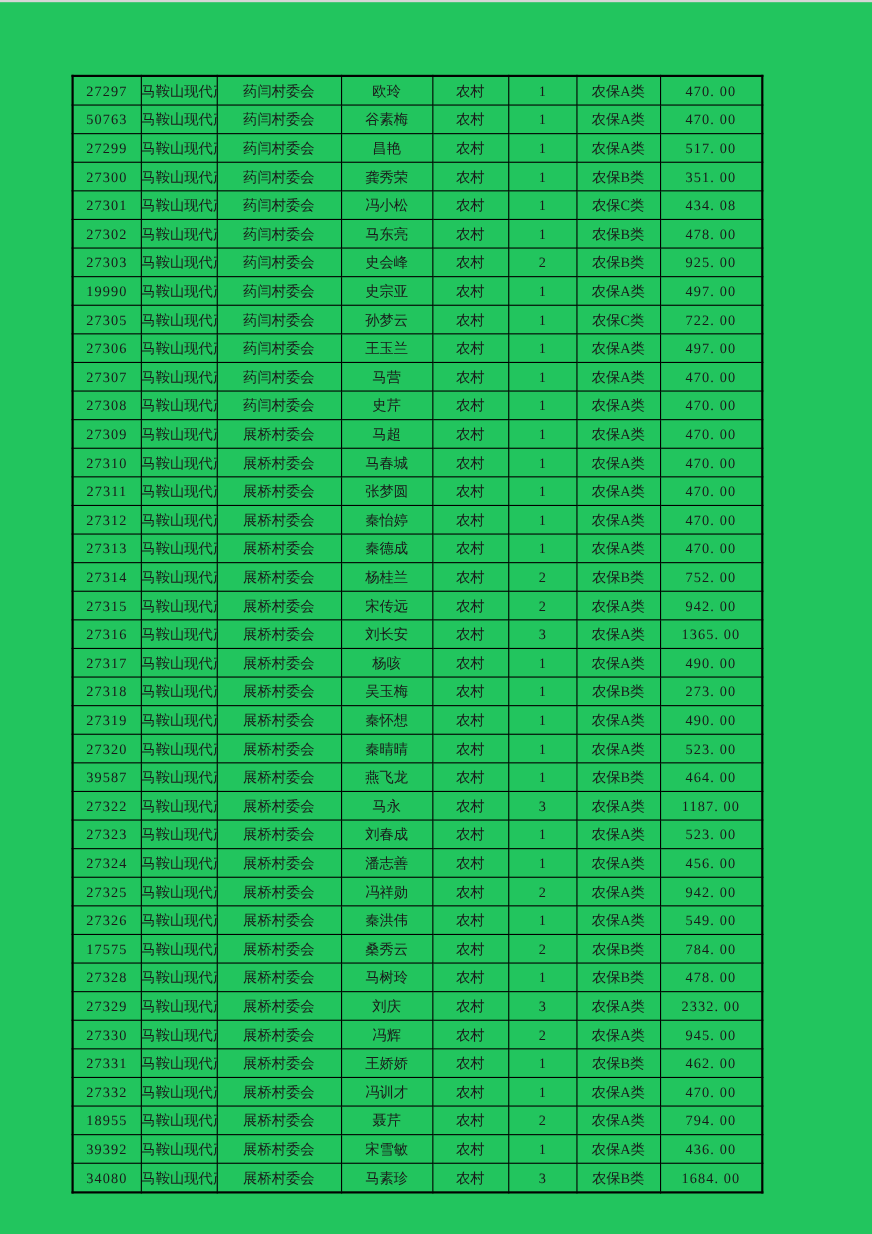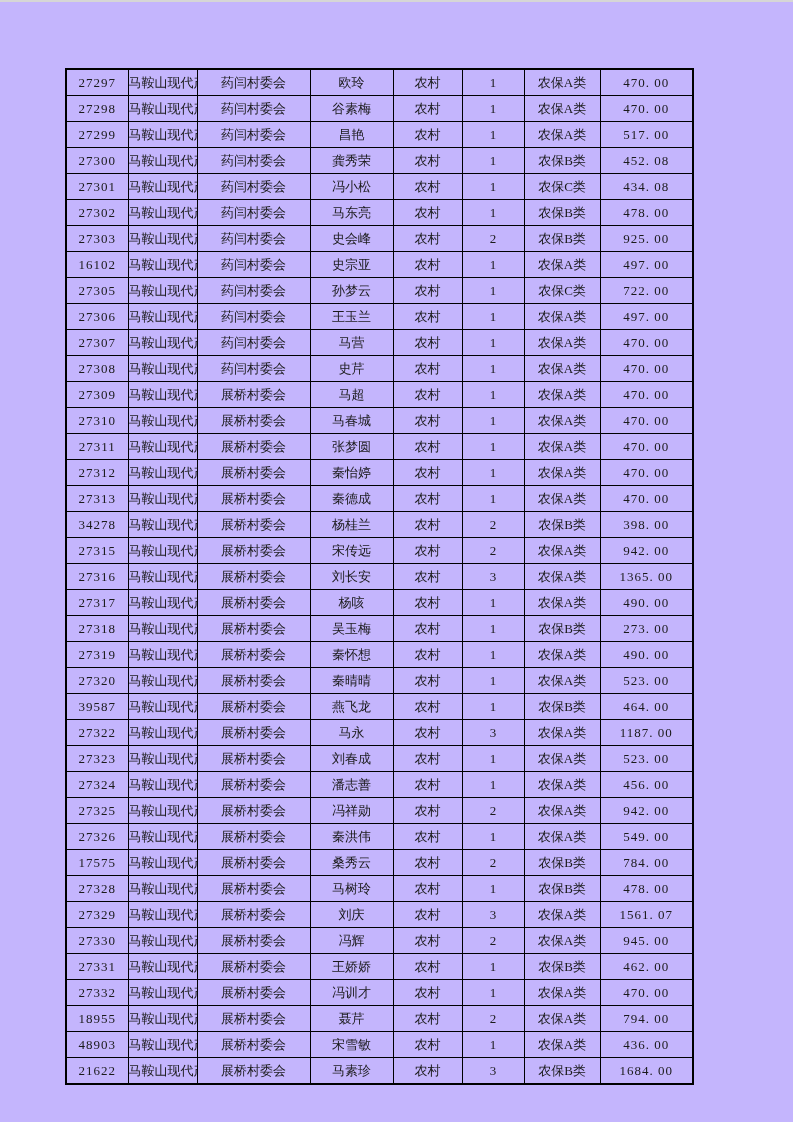--- a/index.html
+++ b/index.html
@@ -10,21 +10,21 @@
     width: 793px;
     height: 1122px;
     background: #e9e9e9;
     font-family: "Liberation Serif", "DejaVu Serif", serif;
     color: #000000;
   }
   .page {
     position: relative;
     width: 793px;
     height: 1122px;
-    background: #c4b5fd;
+    background: #22c55e;
     overflow: hidden;
   }
   .page-top-line {
     position: absolute;
     top: 0;
     left: 0;
     width: 100%;
     height: 2px;
     background: #d6d6d6;
   }
@@ -79,21 +79,21 @@
         <td class="c-num">27297</td>
         <td class="c-unit">马鞍山现代产业</td>
         <td>药闫村委会</td>
         <td>欧玲</td>
         <td>农村</td>
         <td>1</td>
         <td>农保A类</td>
         <td class="c-num">470. 00</td>
       </tr>
         <tr>
-        <td class="c-num">27298</td>
+        <td class="c-num">50763</td>
         <td class="c-unit">马鞍山现代产业</td>
         <td>药闫村委会</td>
         <td>谷素梅</td>
         <td>农村</td>
         <td>1</td>
         <td>农保A类</td>
         <td class="c-num">470. 00</td>
       </tr>
         <tr>
         <td class="c-num">27299</td>
@@ -106,21 +106,21 @@
         <td class="c-num">517. 00</td>
       </tr>
         <tr>
         <td class="c-num">27300</td>
         <td class="c-unit">马鞍山现代产业</td>
         <td>药闫村委会</td>
         <td>龚秀荣</td>
         <td>农村</td>
         <td>1</td>
         <td>农保B类</td>
-        <td class="c-num">452. 08</td>
+        <td class="c-num">351. 00</td>
       </tr>
         <tr>
         <td class="c-num">27301</td>
         <td class="c-unit">马鞍山现代产业</td>
         <td>药闫村委会</td>
         <td>冯小松</td>
         <td>农村</td>
         <td>1</td>
         <td>农保C类</td>
         <td class="c-num">434. 08</td>
@@ -139,21 +139,21 @@
         <td class="c-num">27303</td>
         <td class="c-unit">马鞍山现代产业</td>
         <td>药闫村委会</td>
         <td>史会峰</td>
         <td>农村</td>
         <td>2</td>
         <td>农保B类</td>
         <td class="c-num">925. 00</td>
       </tr>
         <tr>
-        <td class="c-num">16102</td>
+        <td class="c-num">19990</td>
         <td class="c-unit">马鞍山现代产业</td>
         <td>药闫村委会</td>
         <td>史宗亚</td>
         <td>农村</td>
         <td>1</td>
         <td>农保A类</td>
         <td class="c-num">497. 00</td>
       </tr>
         <tr>
         <td class="c-num">27305</td>
@@ -239,28 +239,28 @@
         <td class="c-num">27313</td>
         <td class="c-unit">马鞍山现代产业</td>
         <td>展桥村委会</td>
         <td>秦德成</td>
         <td>农村</td>
         <td>1</td>
         <td>农保A类</td>
         <td class="c-num">470. 00</td>
       </tr>
         <tr>
-        <td class="c-num">34278</td>
+        <td class="c-num">27314</td>
         <td class="c-unit">马鞍山现代产业</td>
         <td>展桥村委会</td>
         <td>杨桂兰</td>
         <td>农村</td>
         <td>2</td>
         <td>农保B类</td>
-        <td class="c-num">398. 00</td>
+        <td class="c-num">752. 00</td>
       </tr>
         <tr>
         <td class="c-num">27315</td>
         <td class="c-unit">马鞍山现代产业</td>
         <td>展桥村委会</td>
         <td>宋传远</td>
         <td>农村</td>
         <td>2</td>
         <td>农保A类</td>
         <td class="c-num">942. 00</td>
@@ -396,21 +396,21 @@
         <td class="c-num">478. 00</td>
       </tr>
         <tr>
         <td class="c-num">27329</td>
         <td class="c-unit">马鞍山现代产业</td>
         <td>展桥村委会</td>
         <td>刘庆</td>
         <td>农村</td>
         <td>3</td>
         <td>农保A类</td>
-        <td class="c-num">1561. 07</td>
+        <td class="c-num">2332. 00</td>
       </tr>
         <tr>
         <td class="c-num">27330</td>
         <td class="c-unit">马鞍山现代产业</td>
         <td>展桥村委会</td>
         <td>冯辉</td>
         <td>农村</td>
         <td>2</td>
         <td>农保A类</td>
         <td class="c-num">945. 00</td>
@@ -439,31 +439,31 @@
         <td class="c-num">18955</td>
         <td class="c-unit">马鞍山现代产业</td>
         <td>展桥村委会</td>
         <td>聂芹</td>
         <td>农村</td>
         <td>2</td>
         <td>农保A类</td>
         <td class="c-num">794. 00</td>
       </tr>
         <tr>
-        <td class="c-num">48903</td>
+        <td class="c-num">39392</td>
         <td class="c-unit">马鞍山现代产业</td>
         <td>展桥村委会</td>
         <td>宋雪敏</td>
         <td>农村</td>
         <td>1</td>
         <td>农保A类</td>
         <td class="c-num">436. 00</td>
       </tr>
         <tr>
-        <td class="c-num">21622</td>
+        <td class="c-num">34080</td>
         <td class="c-unit">马鞍山现代产业</td>
         <td>展桥村委会</td>
         <td>马素珍</td>
         <td>农村</td>
         <td>3</td>
         <td>农保B类</td>
         <td class="c-num">1684. 00</td>
       </tr>
       </tbody>
   </table>

